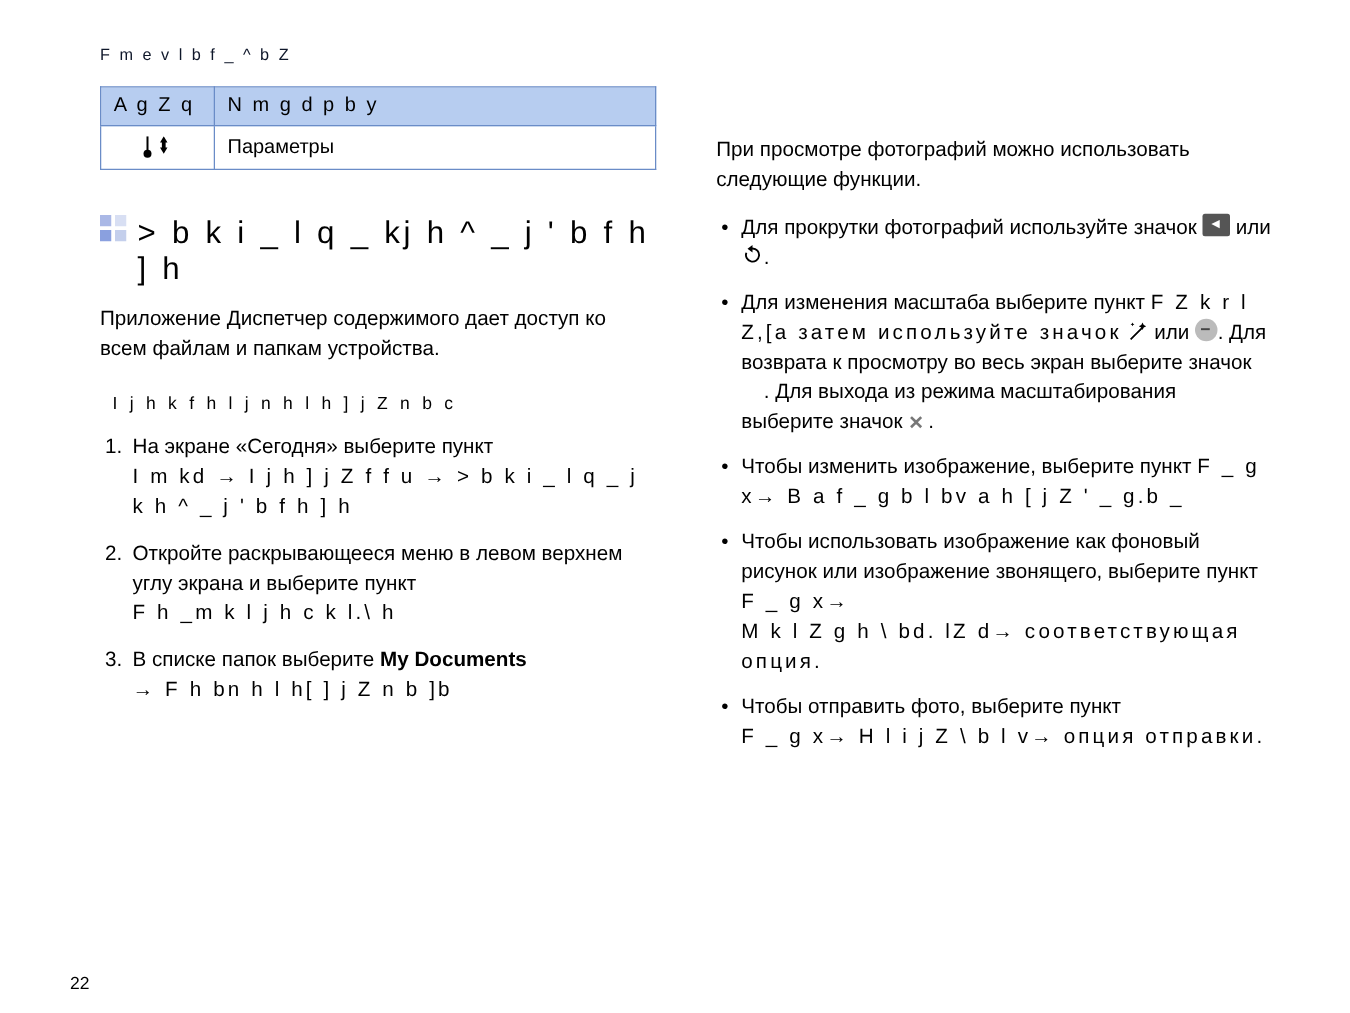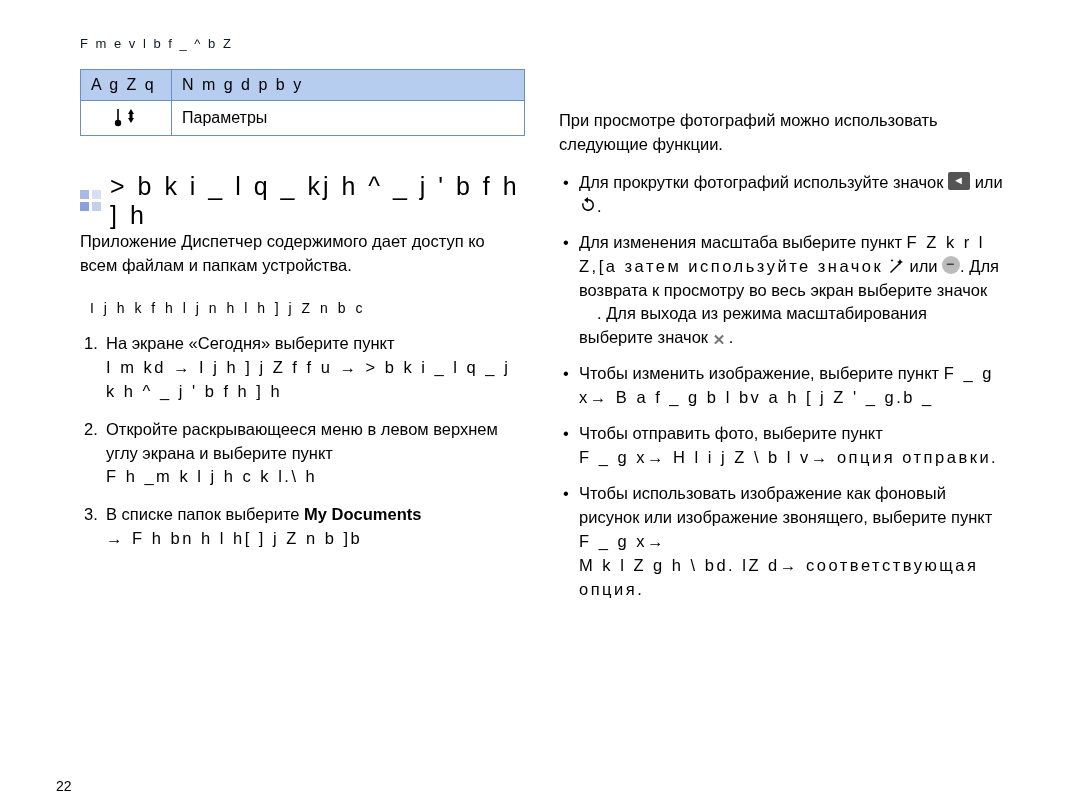--- a/index.html
+++ b/index.html
@@ -22,21 +22,21 @@
     position: relative;
   }
   .doc-header {
     font-size: 13px;
     letter-spacing: 2px;
     color: #0f172a;
     margin-bottom: 18px;
   }
   .columns {
     display: flex;
-    gap: 34px;
+    gap: 48px;
   }
   .col {
     width: 445px;
   }
   table.small-table {
     border-collapse: collapse;
     width: 100%;
     margin-bottom: 36px;
   }
   table.small-table th {
@@ -55,22 +55,22 @@
     border: 1px solid #6a8cc7;
     padding: 8px 10px;
     font-size: 16px;
     vertical-align: middle;
   }
   table.small-table td.icon-cell {
     text-align: center;
   }
   .section-head {
     display: flex;
-    align-items: center;
     gap: 10px;
+    margin-bottom: 14px;
   }
   .section-icon {
     display: inline-block;
     width: 22px;
     height: 22px;
     position: relative;
   }
   .section-icon span {
     position: absolute;
     width: 9px;
@@ -305,28 +305,28 @@
           <span class="inline-icon icon-blank"></span><span>. Для выхода из режима масштабирования выберите значок</span>
           <span class="inline-icon icon-x">✕</span><span>.</span>
         </li>
 
         <li>
           <span>Чтобы изменить изображение, выберите пункт</span>
           <span class="spaced">F _ g x→  B a f _ g b l bv a h [ j Z ' _ g.b _</span>
         </li>
 
         <li>
-          <span>Чтобы отправить фото, выберите пункт</span><br>
-          <span class="spaced">F _ g x→  H  l i j Z \ b l v→ опция отправки.</span>
-        </li>
-
-        <li>
           <span>Чтобы использовать изображение как фоновый рисунок или изображение звонящего, выберите пункт</span>
           <span class="spaced">F _ g x→</span><br>
           <span class="spaced">M k l Z g h \ bd.  lZ d→ соответствующая опция.</span>
         </li>
+
+        <li>
+          <span>Чтобы отправить фото, выберите пункт</span><br>
+          <span class="spaced">F _ g x→  H  l i j Z \ b l v→ опция отправки.</span>
+        </li>
       </ul>
 
     </div>
   </div>
 
   <div class="page-num">22</div>
 </div>
 
 </body></html>

